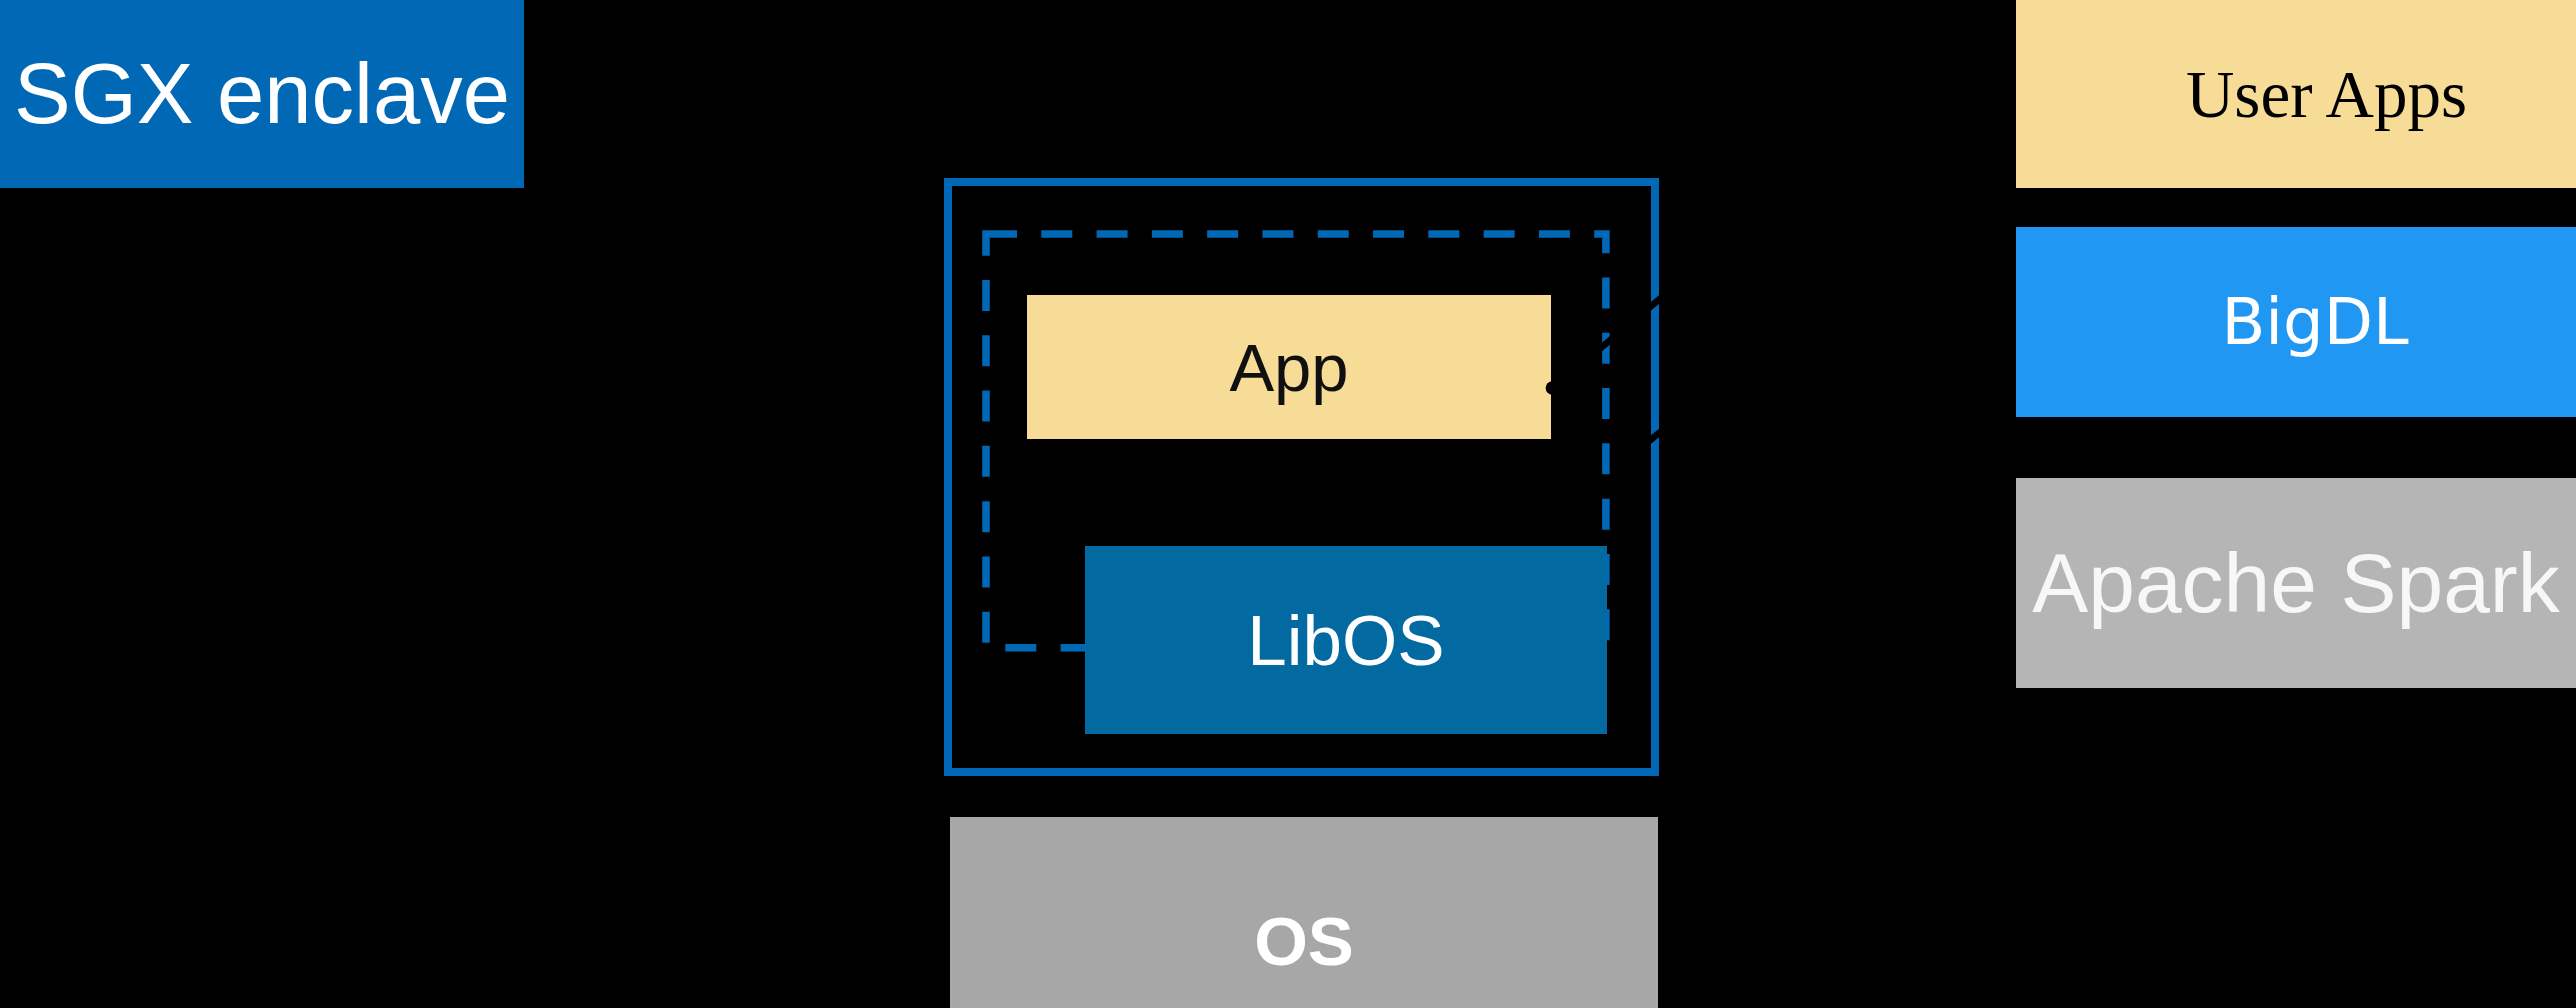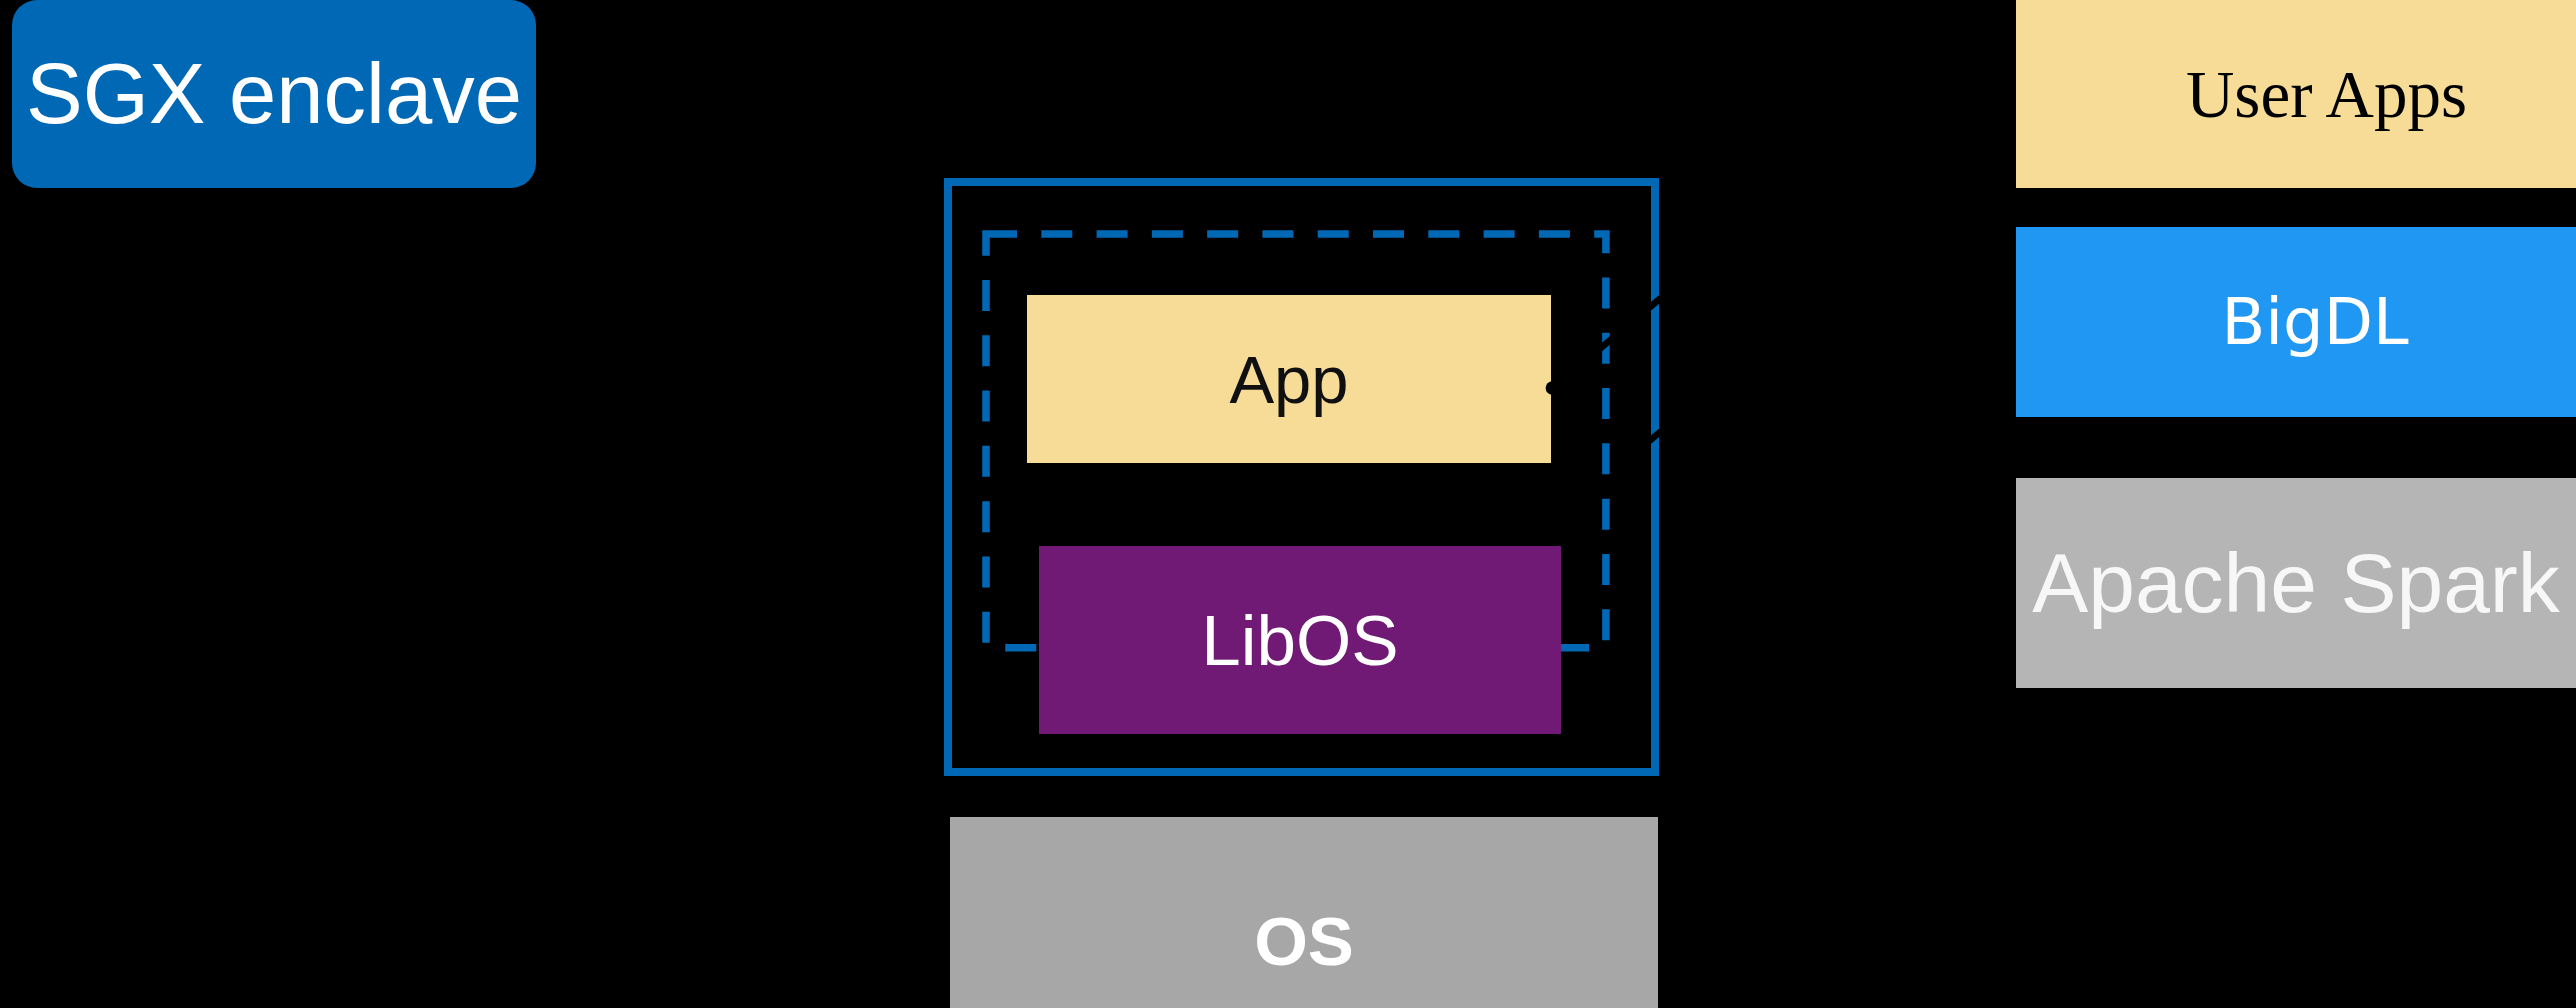--- a/index.html
+++ b/index.html
@@ -18,42 +18,41 @@
   .box {
     position: absolute;
     display: flex;
     align-items: center;
     justify-content: center;
     box-sizing: border-box;
     white-space: nowrap;
   }
   
   .sgx {
-    left: 12px; top: 505; width: 524px; height: 188px;
+    left: 0; top: 505; width: 524px; height: 188px;
     color: #ffffff; font-size: 85px; font-weight: 400;
     z-index: 3;
-    border-radius: 25px;
   }
   
   .outer {
     left: 944px; top: 178px; width: 715px; height: 598px;
     border: 8.4px solid;
     background: transparent;
     z-index: 1;
   }
   .svg-under {
     position: absolute; left: 0; top: 0; width: 2576px; height: 1009px;
     z-index: 2; pointer-events: none;
   }
   .svg-over {
     position: absolute; left: 0; top: 0; width: 2576px; height: 1009px;
     z-index: 6; pointer-events: none;
   }
   .app {
-    left: 1027px; top: 295px; width: 524px; height: 168px;
+    left: 1027px; top: 295px; width: 524px; height: 144px;
     color: #101010; font-size: 67px;
     z-index: 4;
   }
   .libos {
     left: 1039px; top: 546px; width: 522px; height: 188px;
     color: #ffffff; font-size: 71px;
     z-index: 4;
   }
   .os {
     left: 950px; top: 817px; width: 708px; height: 248px;
@@ -91,21 +90,21 @@
   <div class="box outer" style="border-color: rgb(0, 104, 181);"></div>
 
   <svg class="svg-under" viewBox="0 0 3075 1204">
     <rect x="1177" y="279" width="740" height="494" fill="none" stroke-width="9" stroke-dasharray="37 29" stroke="#0068B5"></rect>
   </svg>
 
   <div class="box app" style="background-color: rgb(246, 220, 150);">
     <span>App</span>
   </div>
 
-  <div class="box libos" style="background-color: #701a75;">
+  <div class="box libos" style="background-color: #0369a1; margin-left: 46px;">
     <span>LibOS</span>
   </div>
 
   <div class="box os" style="background-color: rgb(167, 167, 167);">
     <span>OS</span>
   </div>
 
   <div class="box userapps" style="background-color: rgb(246, 220, 150);">
     <span>User Apps</span>
   </div>

